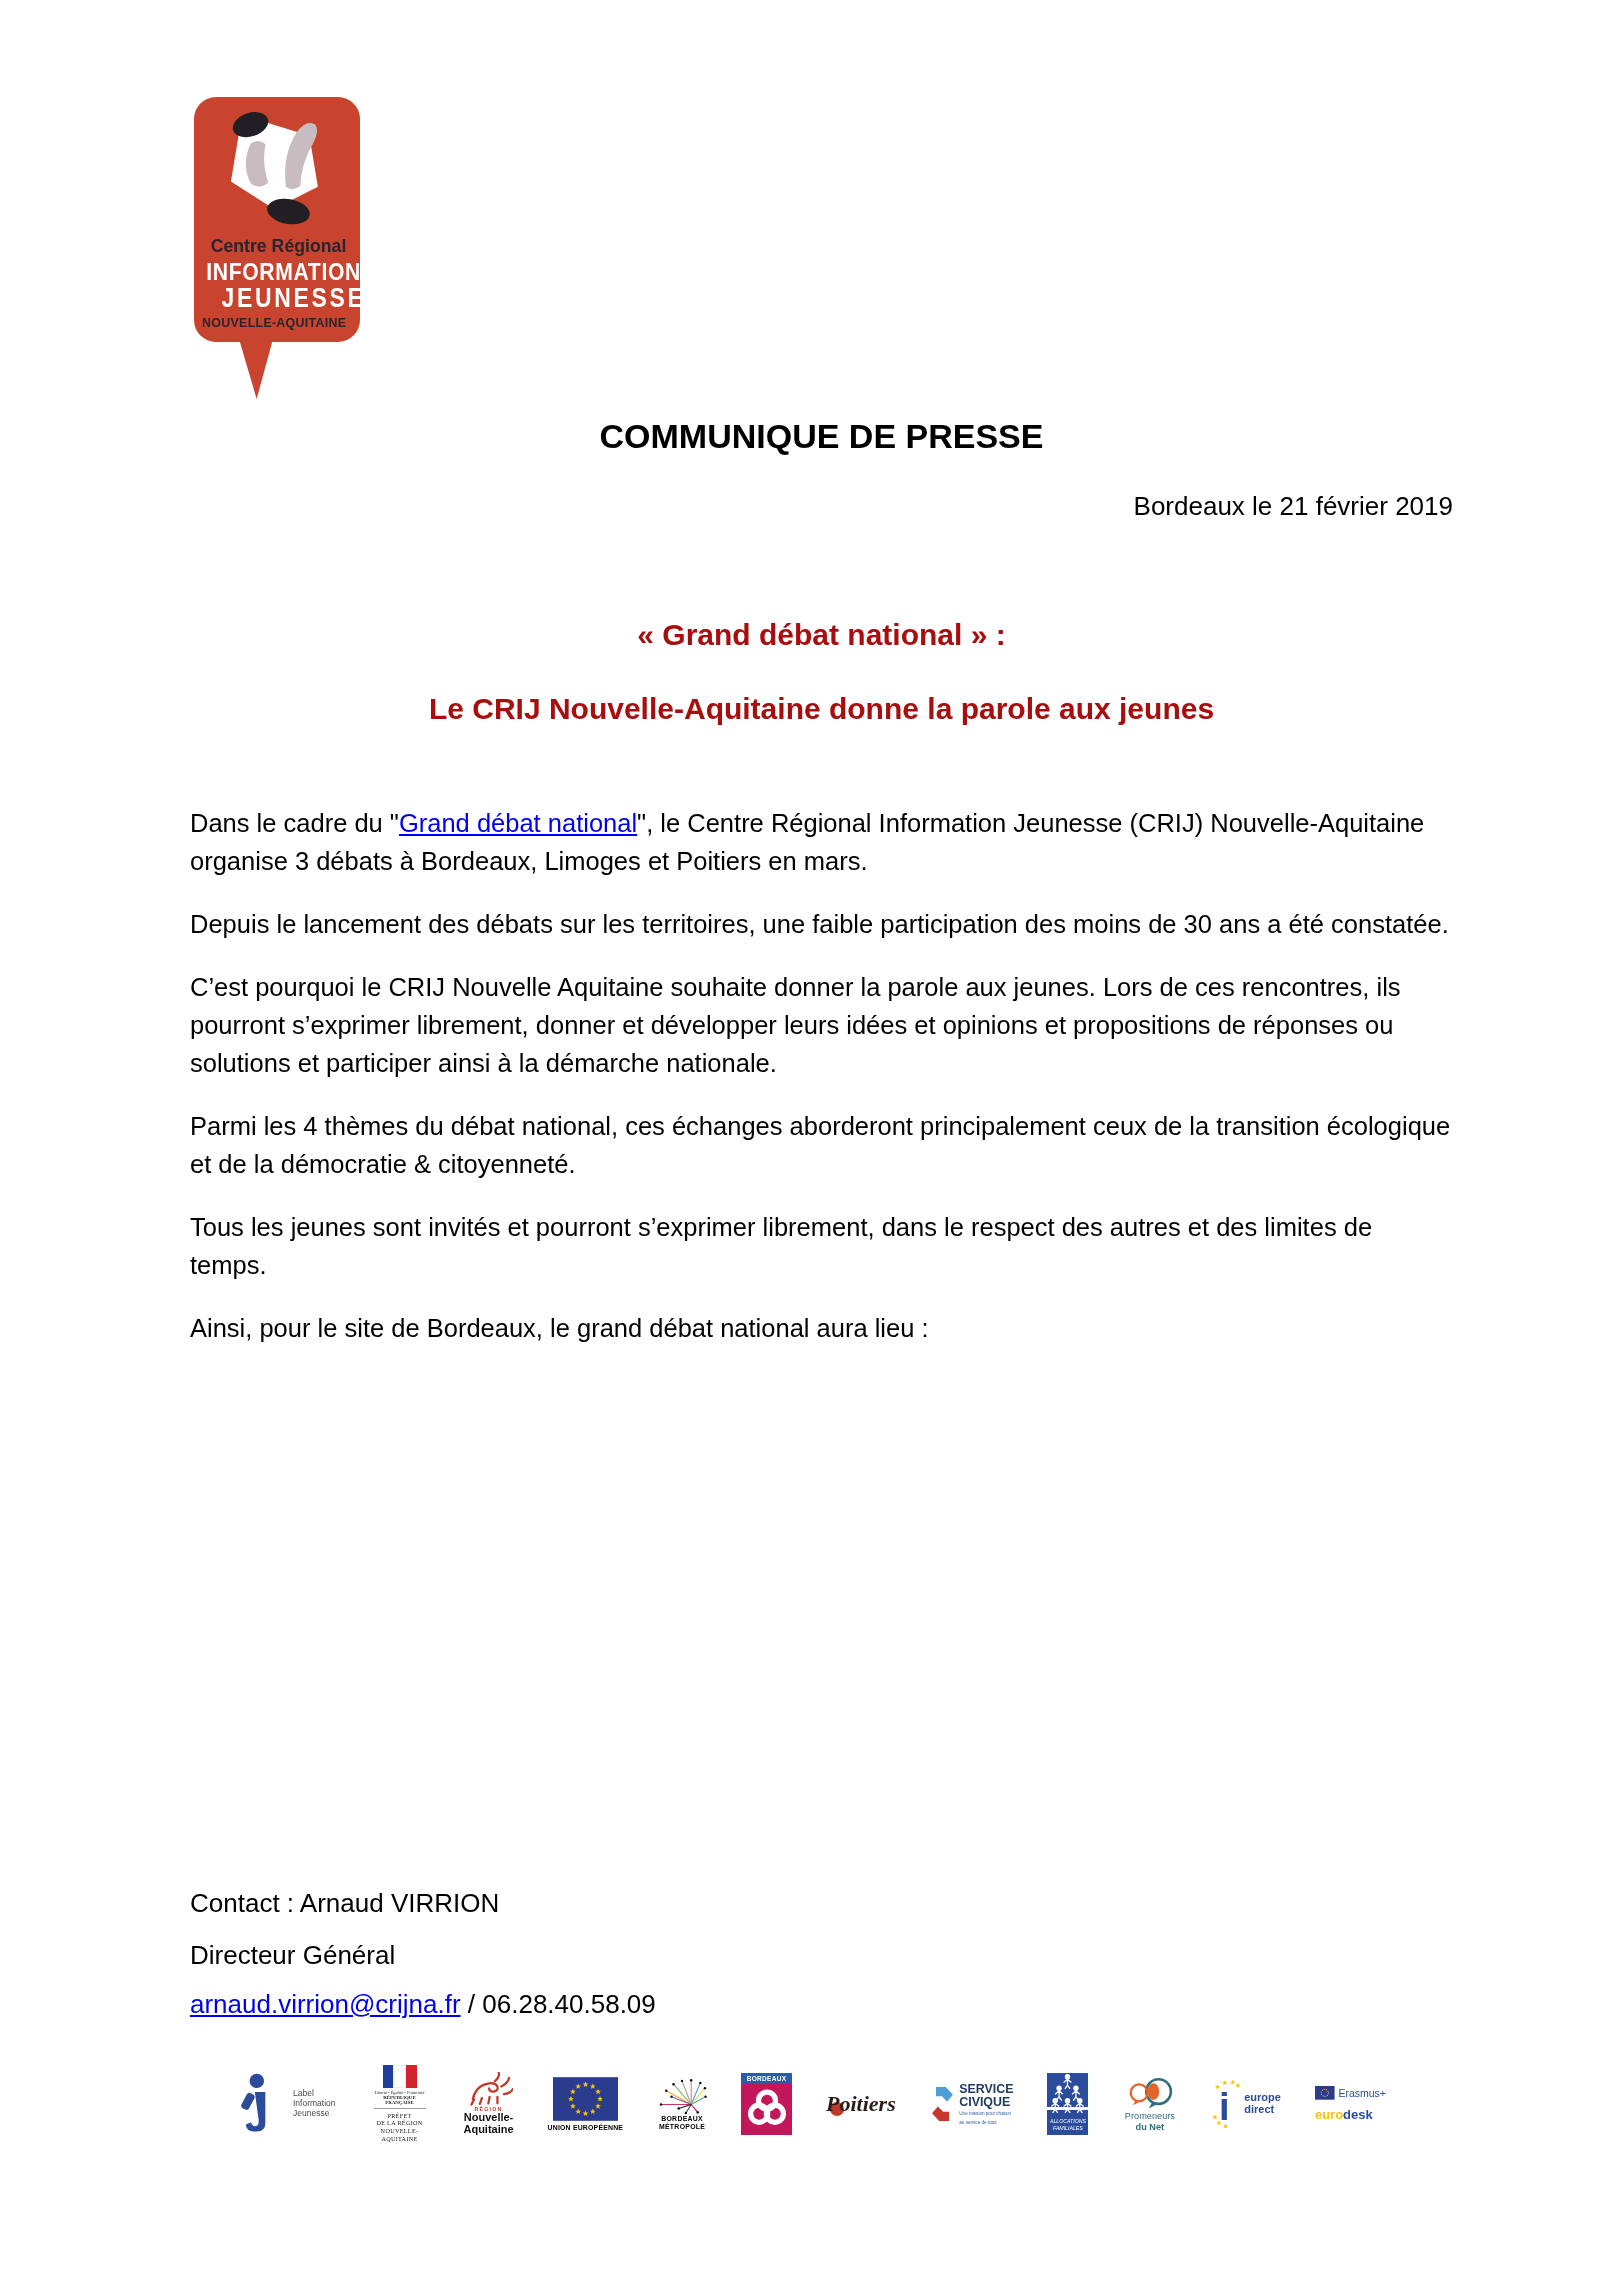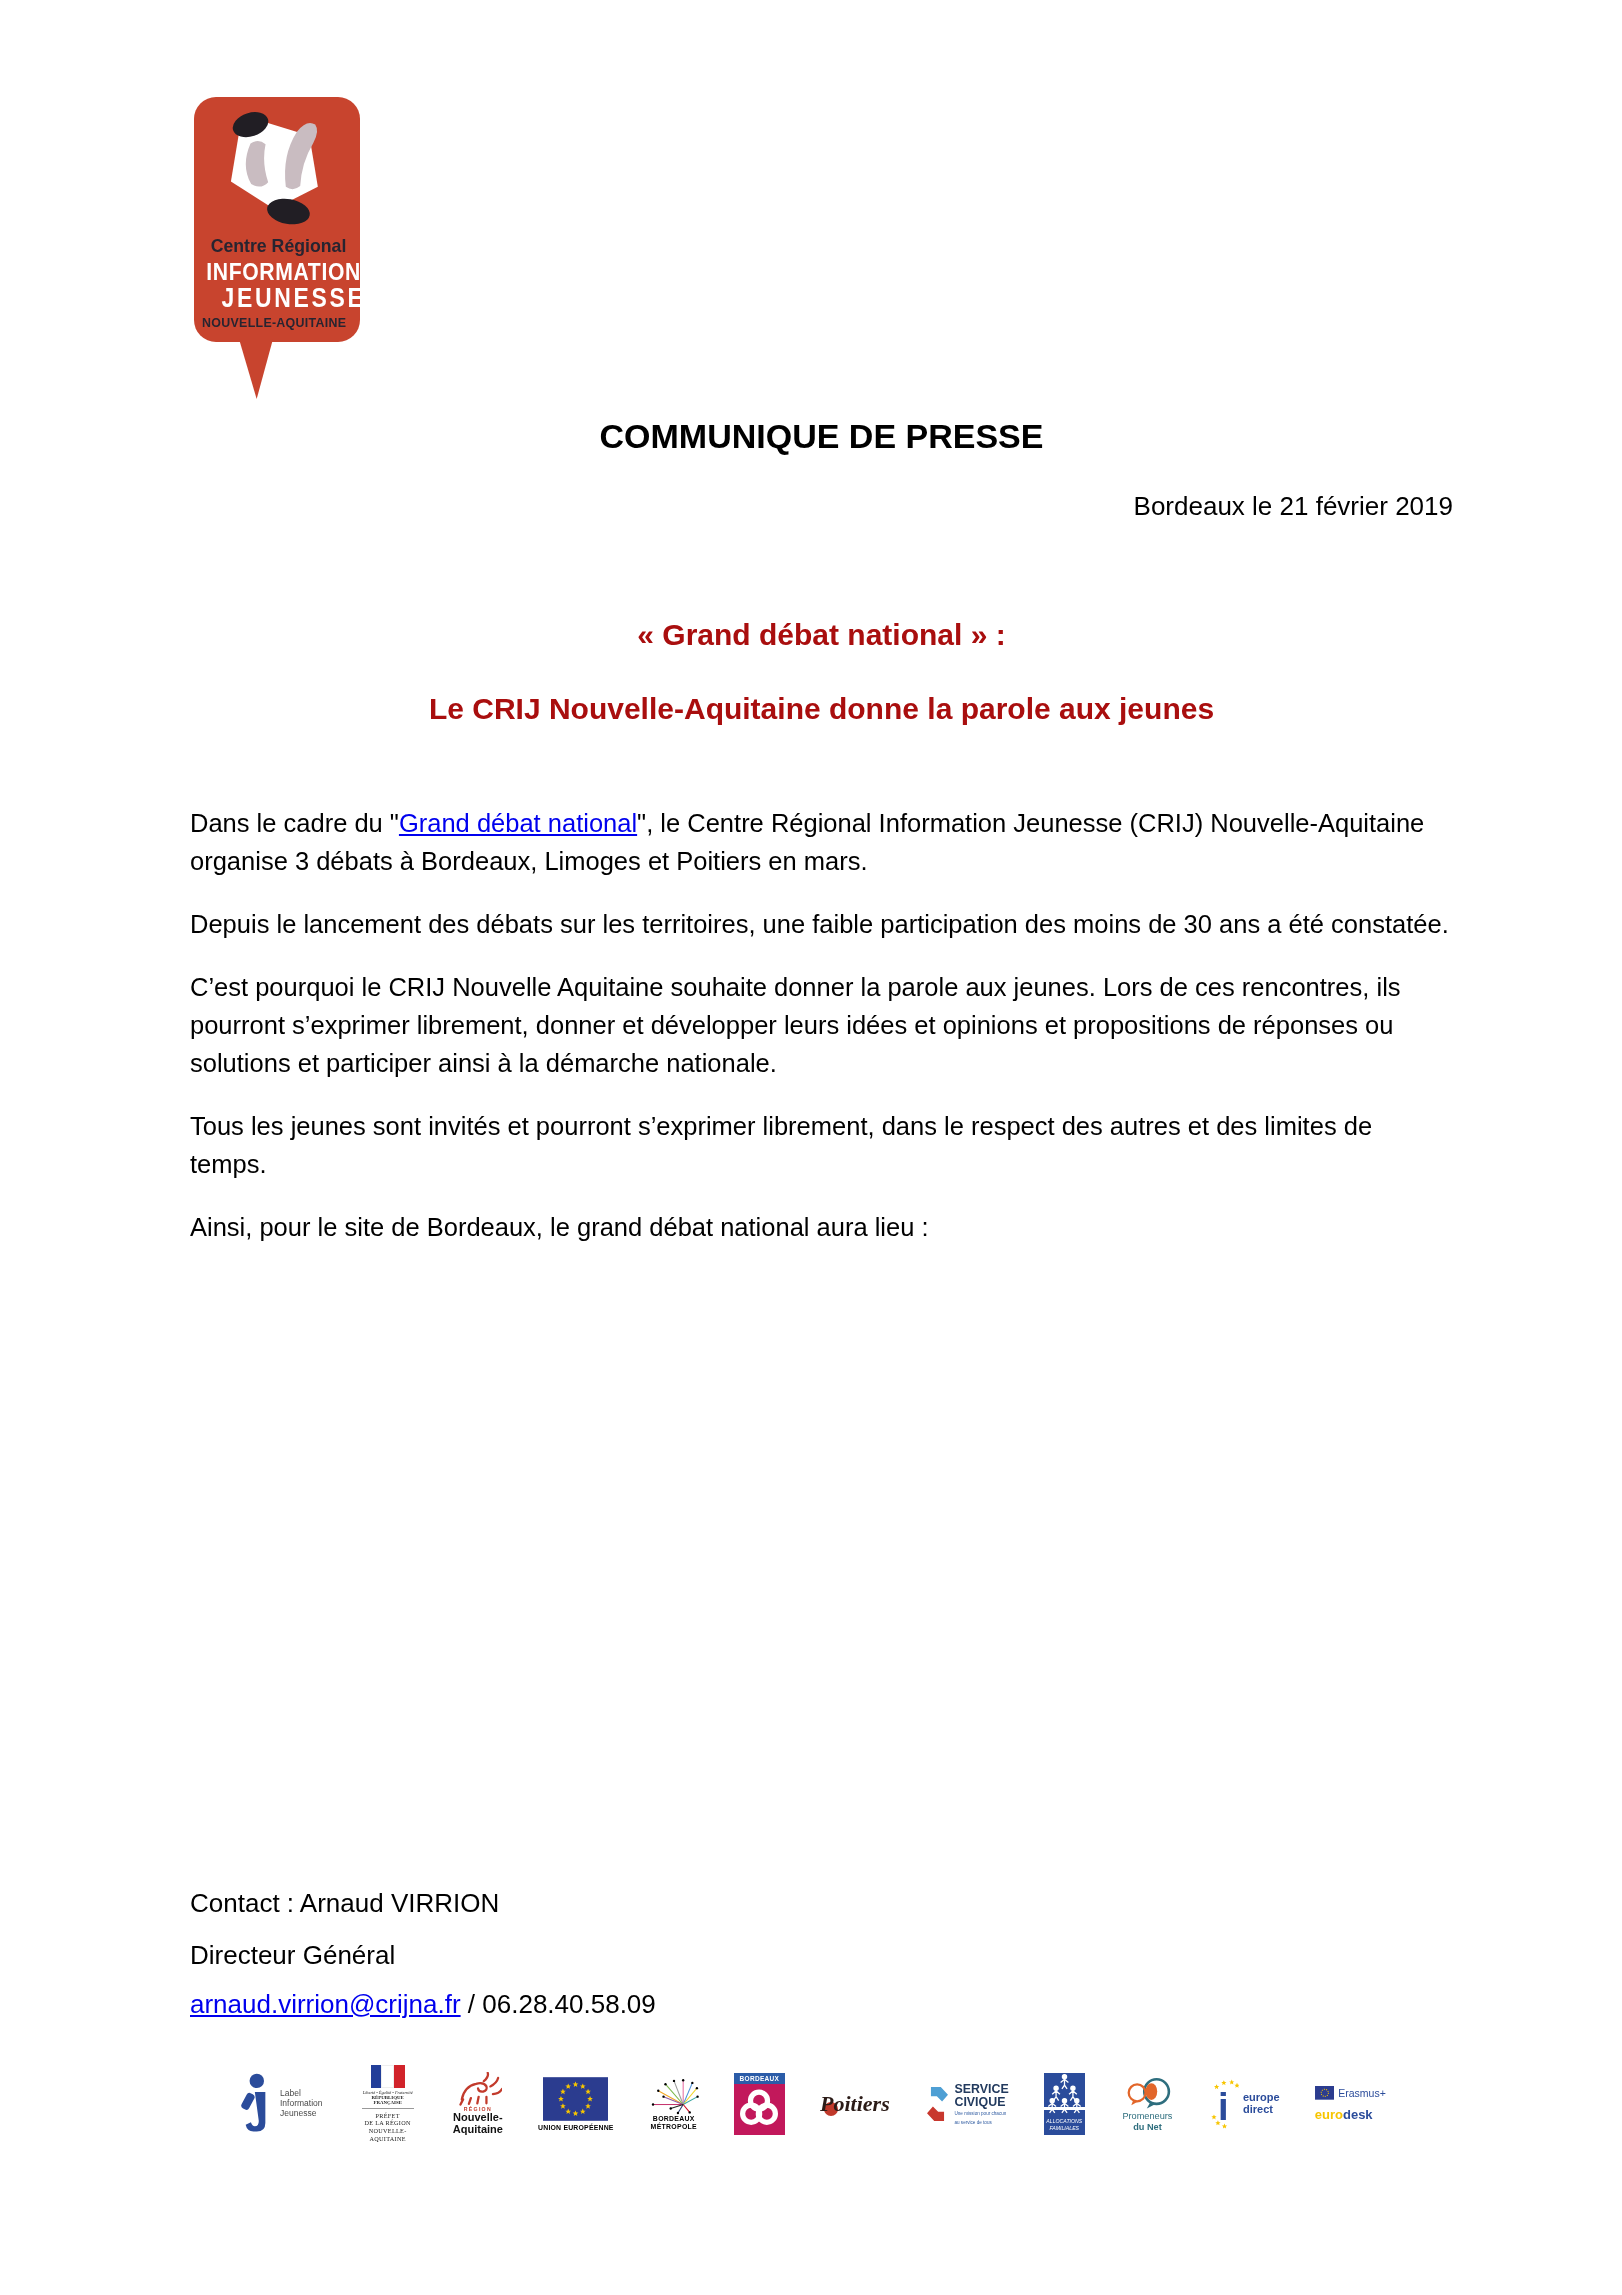--- a/index.html
+++ b/index.html
@@ -41,21 +41,21 @@
   .contact-name { font-size:26px; font-weight:normal; line-height:30px; margin-bottom:22px; }
   .contact-role { font-size:26px; line-height:30px; margin-bottom:19px; }
   .contact-line { font-size:26px; line-height:30px; }
 
   
   .footer { position:absolute; left:241px; top:2066px; width:1145px; height:76px;
             display:flex; justify-content:space-between; align-items:center; }
   .flogo { display:flex; align-items:center; flex-direction:row; }
   .tiny { line-height:1.15; }
 
-  .ij { gap:10px; }
+  .ij { gap:23px; }
   .ij-text div { font-size:8.5px; color:#4a4a4a; line-height:9.8px; }
 
   .prefet { flex-direction:column; width:60px; text-align:center; color:#1a1a1a;
             font-family:"Liberation Serif", serif; }
   .fr-flag { width:34px; height:23.6px; display:flex; margin-bottom:2px; position:relative; }
   .fr-flag span { flex:1; }
   .fr-b { background:#223E99; } .fr-w { background:#fff; border:0.7px solid #eee; } .fr-r { background:#D1232A; }
   .prefet-motto { font-size:4.3px; font-style:italic; }
   .prefet-rep { font-size:4.9px; font-weight:bold; }
   .prefet hr { border:0; border-top:0.7px solid #999; width:52px; margin:2.6px 0; }
@@ -127,20 +127,21 @@
   <div class="title">COMMUNIQUE DE PRESSE</div>
   <div class="dateline">Bordeaux le 21 février 2019</div>
 
   <div class="red-h h1">« Grand débat national » :</div>
   <div class="red-h h2">Le CRIJ Nouvelle-Aquitaine donne la parole aux jeunes</div>
 
   <div class="bodytext">
     <p><span>Dans le cadre du "</span><a class="link" href="#">Grand débat national</a><span>", le Centre Régional Information Jeunesse (CRIJ) Nouvelle-Aquitaine organise 3 débats à Bordeaux, Limoges et Poitiers en mars.</span></p>
     <p>Depuis le lancement des débats sur les territoires, une faible participation des moins de 30 ans a été constatée.</p>
     <p>C’est pourquoi le CRIJ Nouvelle Aquitaine souhaite donner la parole aux jeunes. Lors de ces rencontres, ils pourront s’exprimer librement, donner et développer leurs idées et opinions et propositions de réponses ou solutions et participer ainsi à la démarche nationale.</p>
+    <p>Parmi les 4 thèmes du débat national, ces échanges aborderont principalement ceux de la transition écologique et de la démocratie &amp; citoyenneté.</p>
     <p>Tous les jeunes sont invités et pourront s’exprimer librement, dans le respect des autres et des limites de temps.</p>
     <p>Ainsi, pour le site de Bordeaux, le grand débat national aura lieu :</p>
   </div>
 
 
   <div class="contact">
     <div class="contact-name">Contact : Arnaud VIRRION</div>
     <div class="contact-role">Directeur Général</div>
     <div class="contact-line"><a class="link" href="#">arnaud.virrion@crijna.fr</a><span> / </span><span>06.28.40.58.09</span></div>
   </div>

